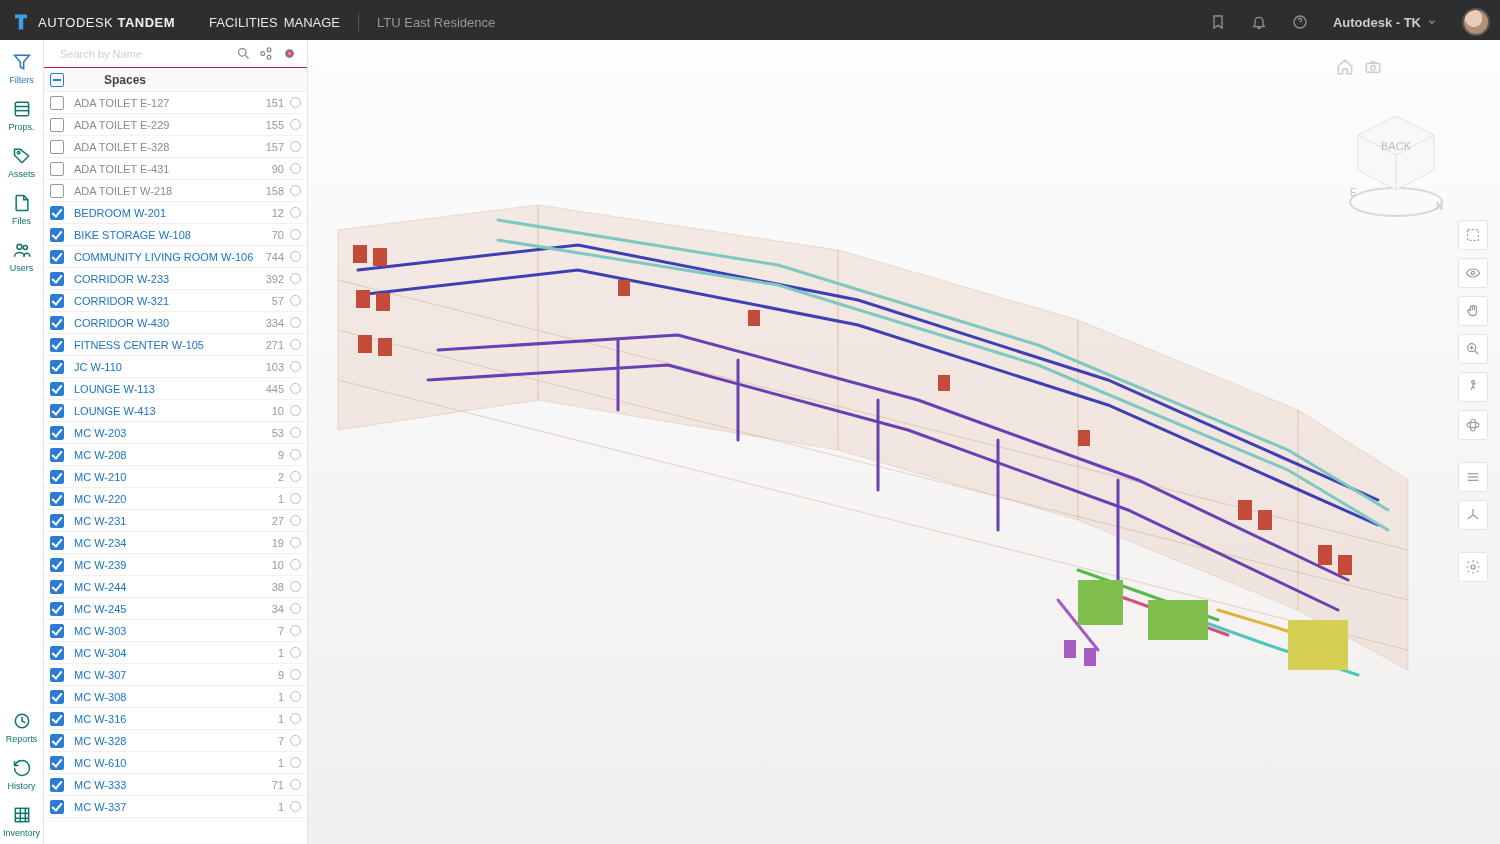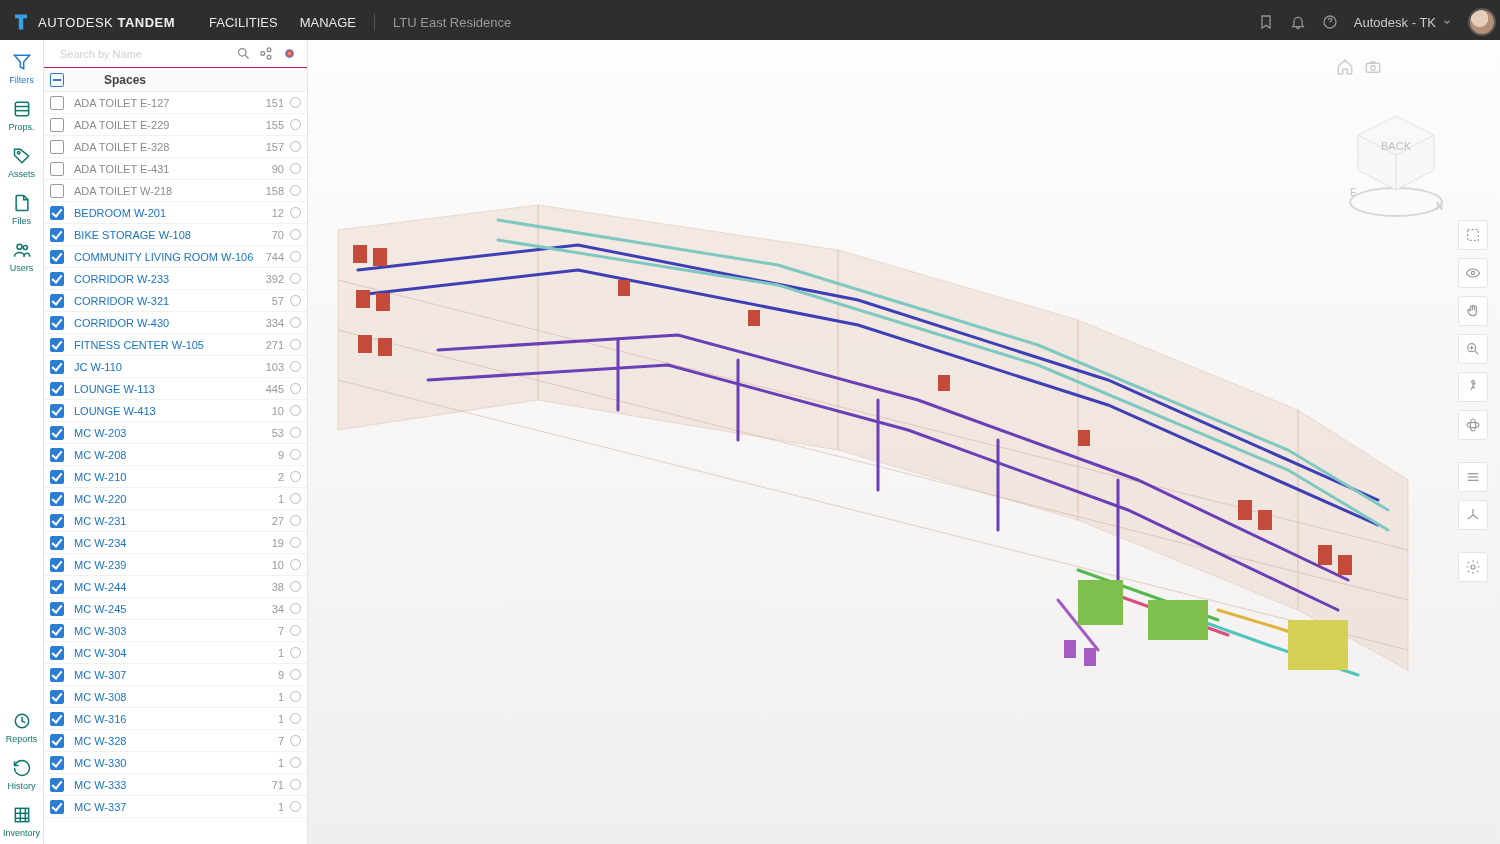--- a/index.html
+++ b/index.html
@@ -4,25 +4,25 @@
 <style>
 * { box-sizing: border-box; margin: 0; padding: 0; }
 html, body { width: 1500px; height: 844px; overflow: hidden; font-family: Arial, Helvetica, sans-serif; font-size: 12px; color: #555; background: #f7f6f6; }
 
 
 .topbar { position: absolute; top: 0; left: 0; right: 0; height: 44px; background: #2e2e2e; display: flex; align-items: center; color: #ddd; }
 .logo-block { display: flex; align-items: center; padding: 0 12px; gap: 8px; }
 .logo-t { width: 18px; height: 18px; }
 .logo-text { font-size: 13px; letter-spacing: 0.5px; color: #f0f0f0; }
 .logo-text b { font-weight: 700; }
-.nav-links { display: flex; gap: 22px; margin-left: 22px; font-size: 13px; }
+.nav-links { display: flex; gap: 6px; margin-left: 22px; font-size: 13px; }
 .nav-links span { color: #e6e6e6; cursor: pointer; }
 .divider-v { width: 1px; height: 18px; background: #555; margin: 0 18px; }
 .facility-name { color: #999; font-size: 13px; }
-.topbar-right { margin-left: auto; display: flex; align-items: center; gap: 16px; padding-right: 4px; }
+.topbar-right { margin-left: auto; display: flex; align-items: center; gap: 25px; padding-right: 10px; font-weight: bold; }
 .topbar-right svg { opacity: .7; cursor: pointer; }
 .account-label { color: #ccc; font-size: 13px; display:flex; align-items:center; gap:6px;}
 .avatar { width: 28px; height: 28px; border-radius: 50%; background: radial-gradient(circle at 40% 35%, #e7cdb8 0 40%, #b49078 41% 100%); border: 2px solid #555; }
 
 
 .rail { position: absolute; top: 40px; left: 0; width: 44px; bottom: 0; background: #fff; border-right: 1px solid #e4e4e4; display: flex; flex-direction: column; align-items: center; padding-top: 4px; }
 .rail-item { width: 44px; padding: 8px 0 6px; display: flex; flex-direction: column; align-items: center; gap: 3px; cursor: pointer; color: #0f766e; }
 .rail-item.active { color: #2477d1; }
 .rail-item span { font-size: 9px; }
 .rail-spacer { flex: 1; }
@@ -359,21 +359,21 @@
         <span class="circle"></span>
       </div>
       <div class="row">
         <span class="chk checked"></span>
         <span class="lbl on">MC W-328</span>
         <span class="count">7</span>
         <span class="circle"></span>
       </div>
       <div class="row">
         <span class="chk checked"></span>
-        <span class="lbl on">MC W-330</span>
+        <span class="lbl on">MC W-610</span>
         <span class="count">1</span>
         <span class="circle"></span>
       </div>
       <div class="row">
         <span class="chk checked"></span>
         <span class="lbl on">MC W-333</span>
         <span class="count">71</span>
         <span class="circle"></span>
       </div>
       <div class="row">

